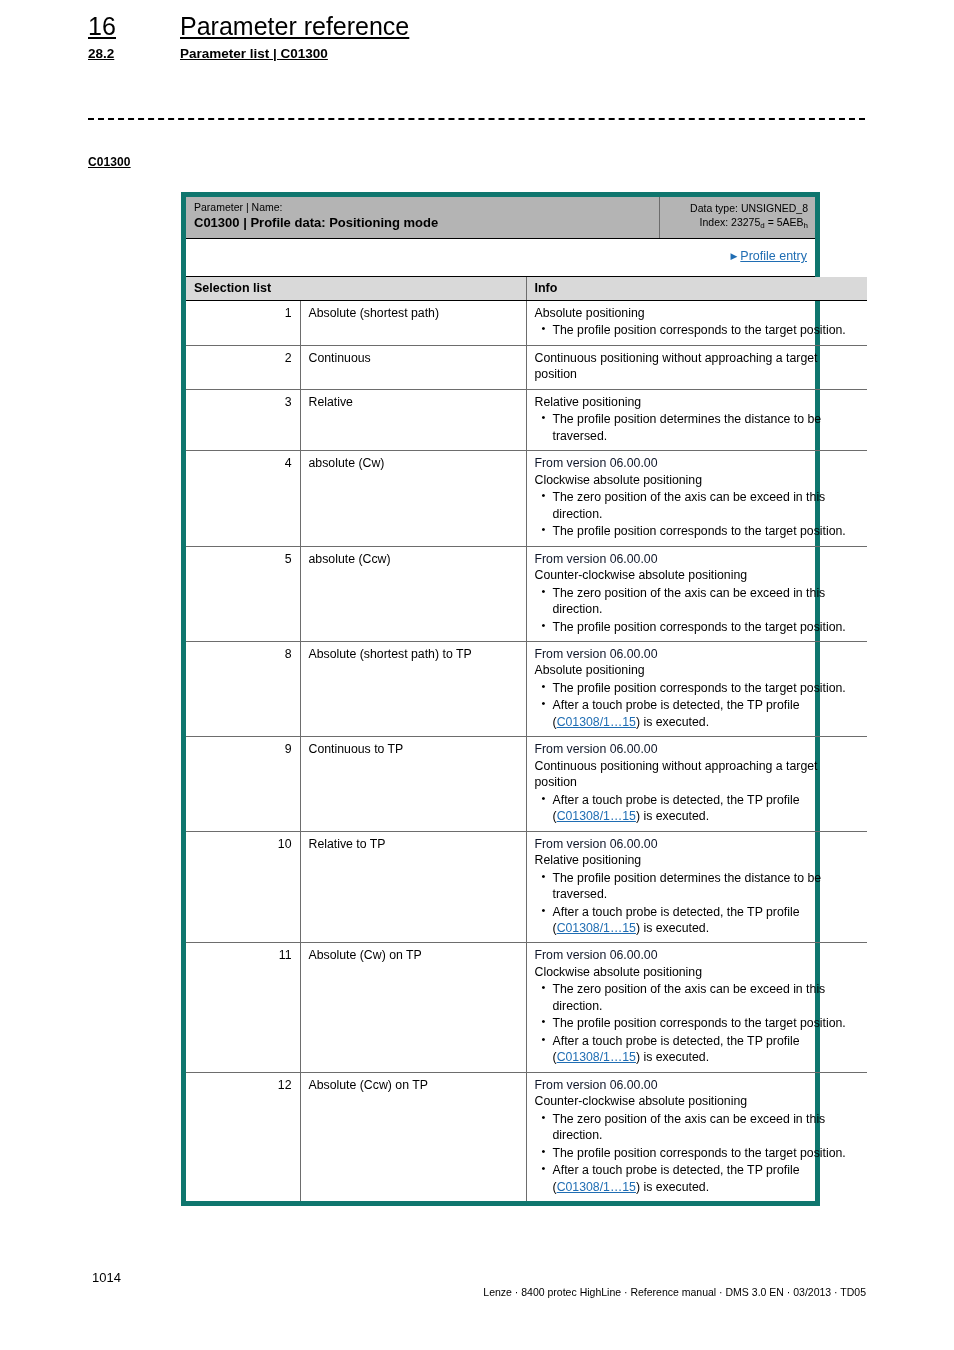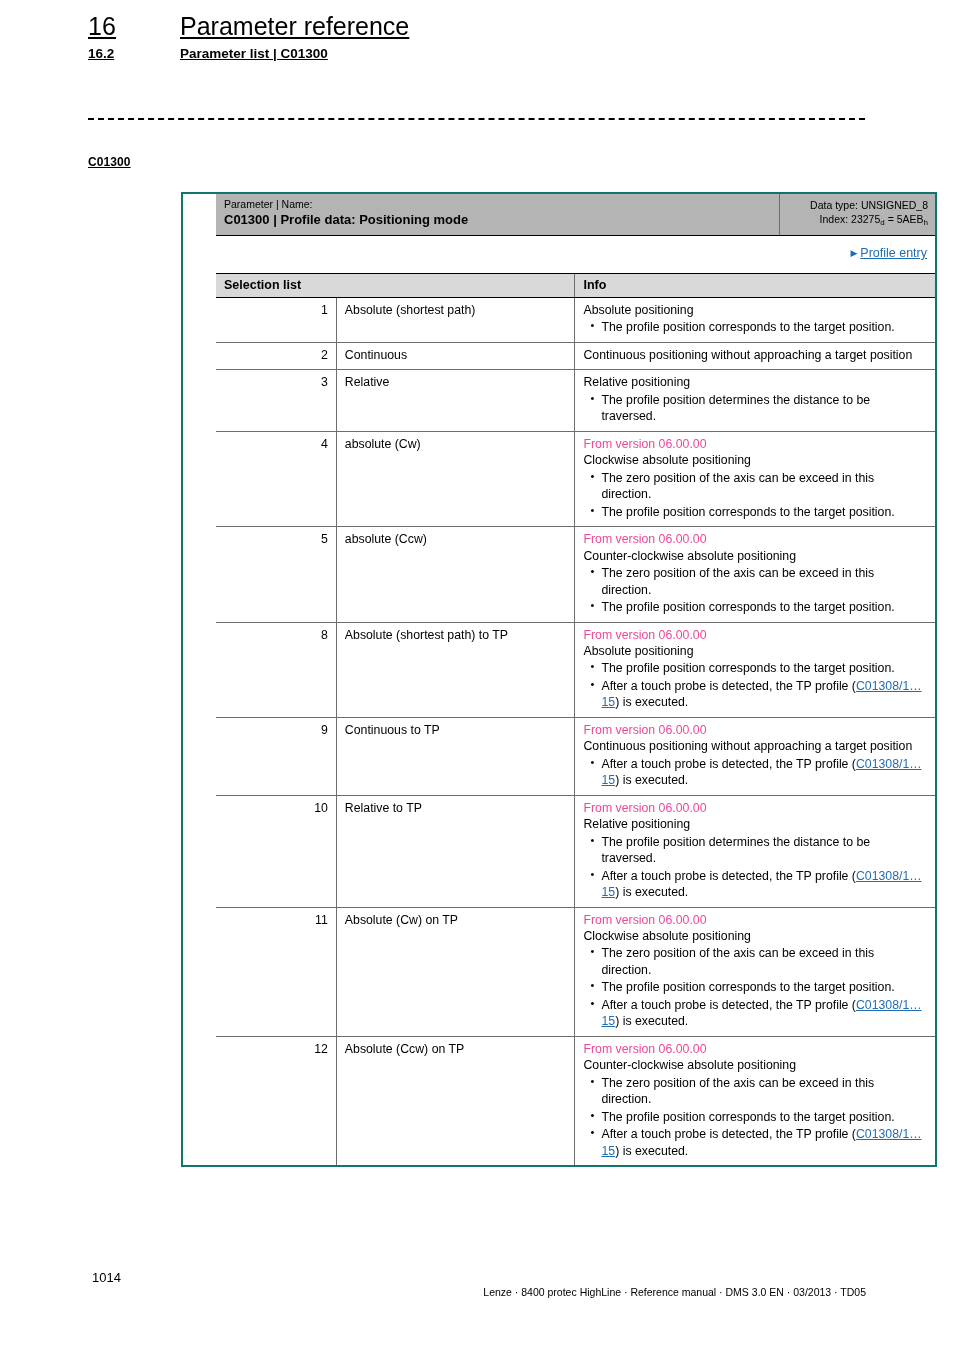--- a/index.html
+++ b/index.html
@@ -76,24 +76,23 @@
     font-weight: bold;
     letter-spacing: 0.1px;
     text-decoration: underline;
   }
 
   
   .param-block {
     position: absolute;
     left: 181px;
     top: 192px;
-    width: 756px;
-    border: 2px solid #0f766e;
+    width: 639px;
+    border: 5px solid #0f766e;
     box-sizing: border-box;
-    padding-left: 33px;
   }
 
   .param-head {
     display: flex;
     background: #b4b4b4;
     border-bottom: 1px solid #000000;
   }
   .param-head-left {
     flex: 1 1 auto;
     padding: 4px 8px 6px 8px;
@@ -197,21 +196,21 @@
   }
   td.name {
     padding-left: 7px;
   }
   td.info {
     border-left: 1px solid #6d6d6d;
     padding-left: 7px;
   }
 
   .ver {
-    color: #ec4899;
+    color: #0f172a;
     font-size: 12.3px;
     line-height: 1.34;
   }
   .lead {
     font-size: 12.3px;
     line-height: 1.34;
   }
   ul.bul {
     margin: 0;
     padding: 0;
@@ -258,21 +257,21 @@
 <body>
 
 <div class="page">
 
   <div class="header">
     <div class="hdr-row">
       <div class="hdr-chapter-num">16</div>
       <div class="hdr-chapter-title">Parameter reference</div>
     </div>
     <div class="hdr-row sub">
-      <div class="hdr-section-num">16.2</div>
+      <div class="hdr-section-num">28.2</div>
       <div class="hdr-section-title">Parameter list | C01300</div>
     </div>
   </div>
   <div class="hdr-rule"></div>
 
   <div class="margin-label">C01300</div>
 
   <div class="param-block">
 
     <div class="param-head">

